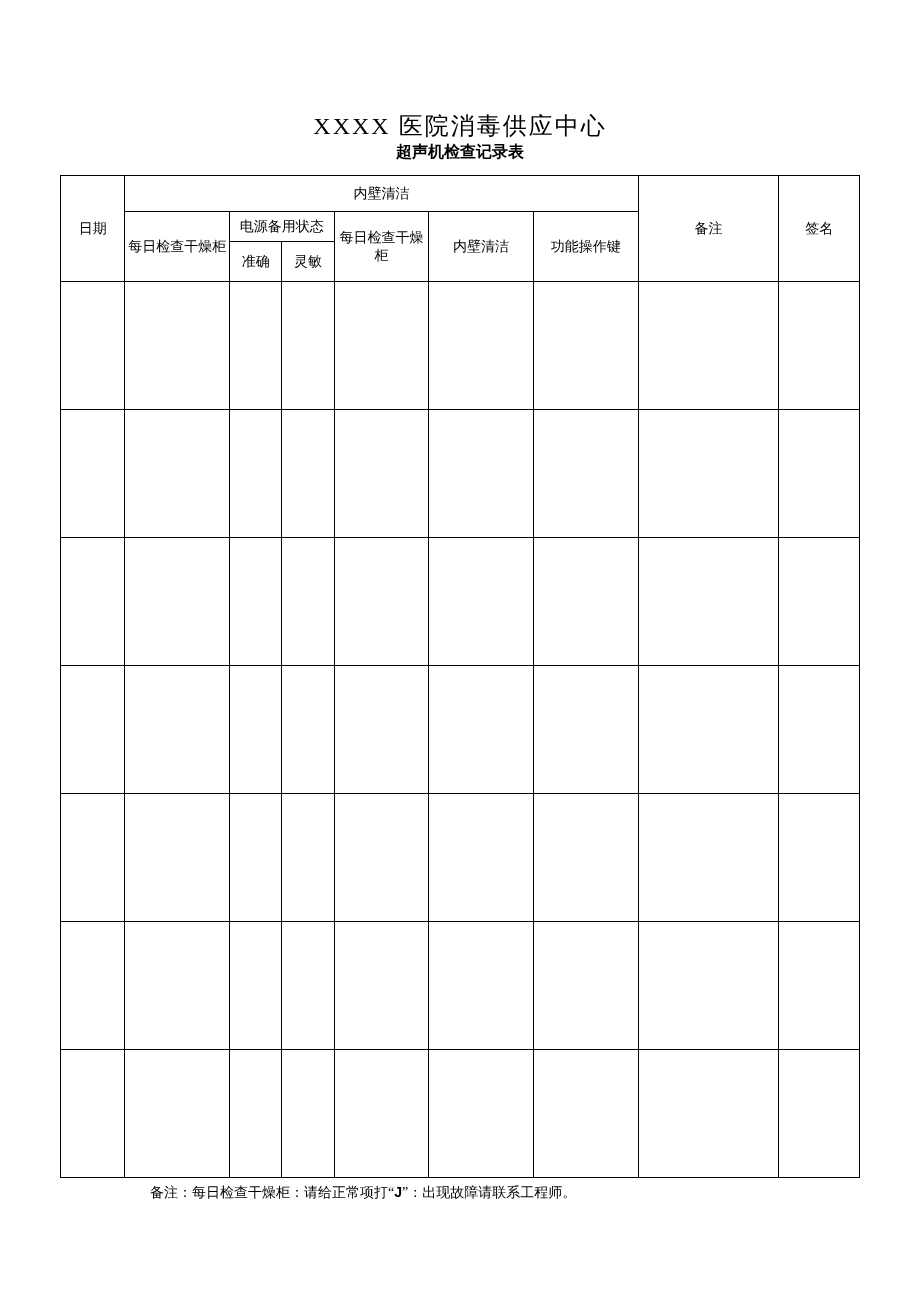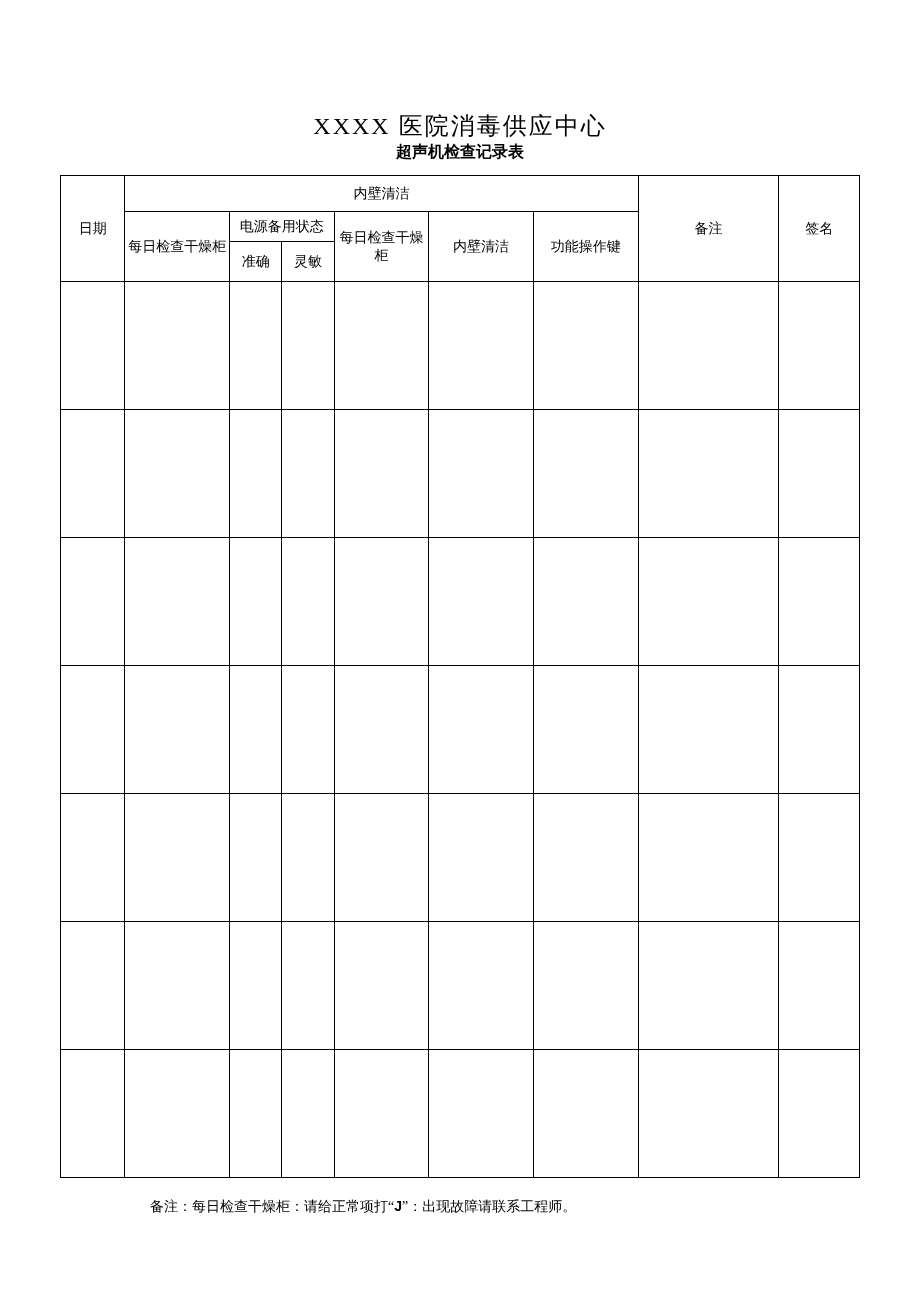--- a/index.html
+++ b/index.html
@@ -51,21 +51,21 @@
     .col-clean { width: 104px; }
     .col-remark { width: 140px; }
     .col-sign { width: 80px; }
     .hrow1 { height: 36px; }
     .hrow2 { height: 30px; }
     .hrow3 { height: 40px; }
     .data-row td { height: 128px; }
     .footnote {
       font-size: 14px;
       font-family: "SimSun", "宋体", serif;
-      margin-top: 20px;
+      margin-top: 6px;
       margin-left: 90px;
     }
     .footnote .j {
       font-family: Arial, sans-serif;
       font-weight: bold;
     }
   </style>
 </head>
 <body>
 

